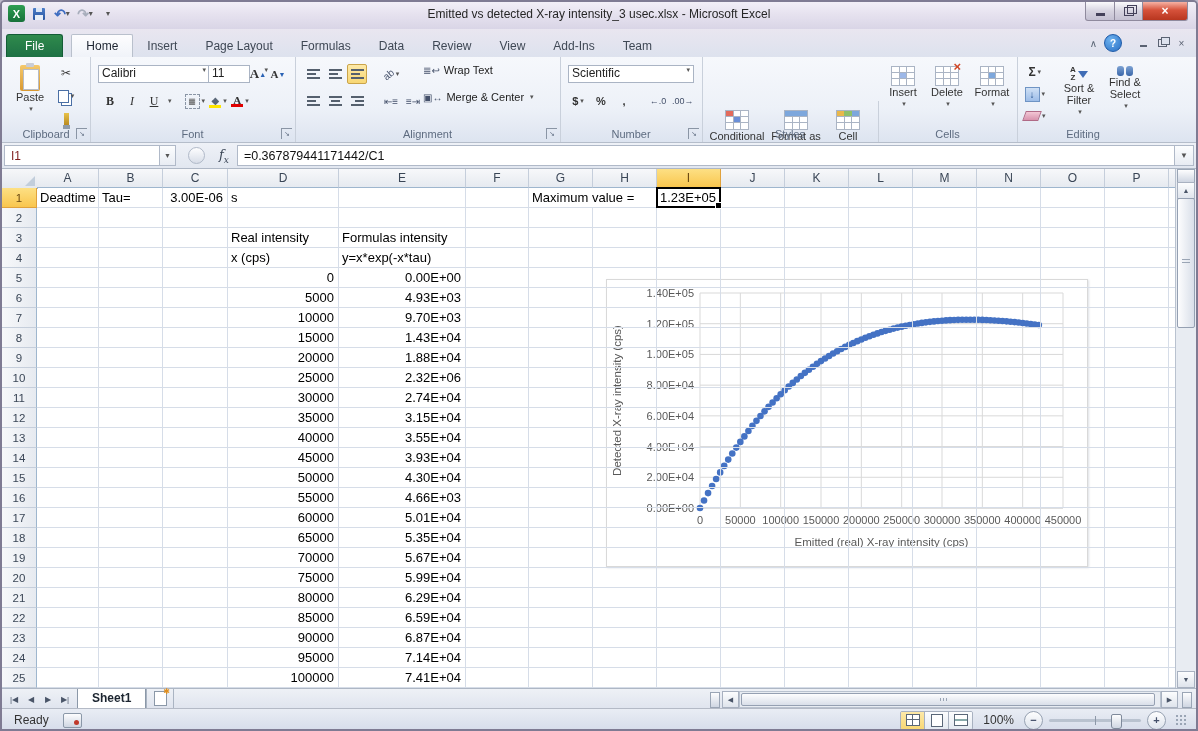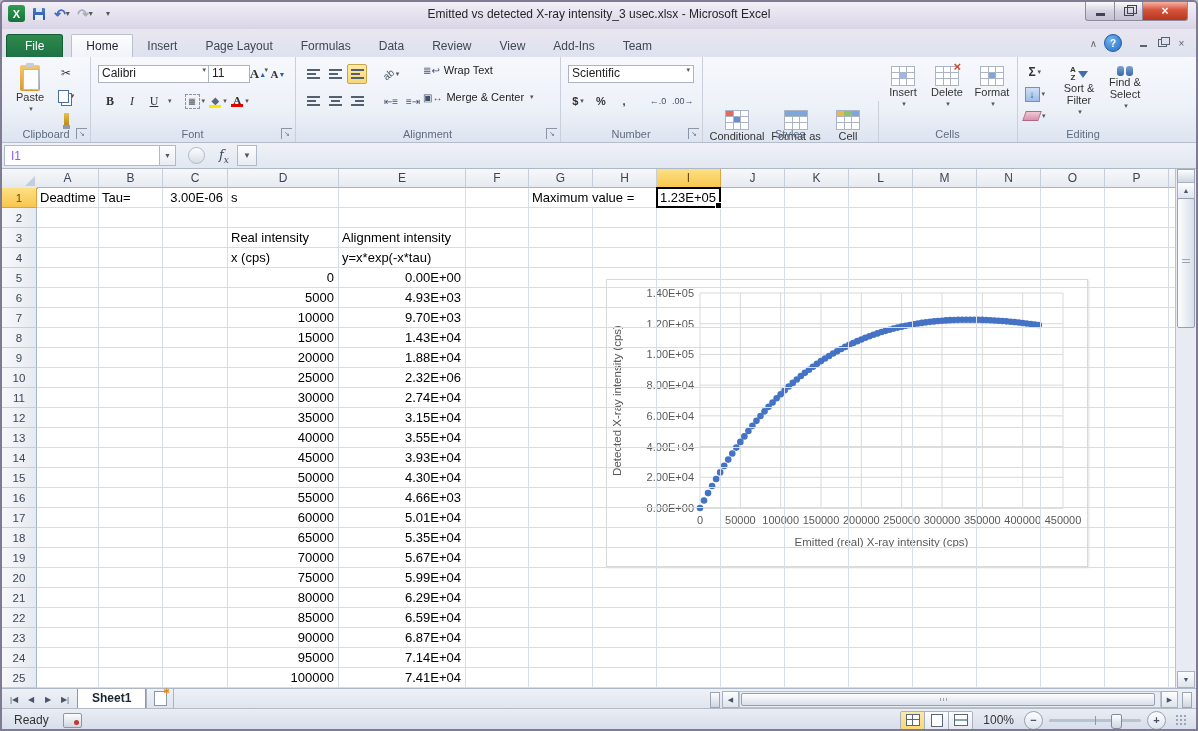--- a/index.html
+++ b/index.html
@@ -116,21 +116,21 @@
   .ic-eraser{width:14px;height:8px;background:linear-gradient(#f3c7d5,#d893ad);border:1px solid #b06a86;transform:skewX(-20deg);}
   .ic-funnel{width:0;height:0;border-left:5px solid transparent;border-right:5px solid transparent;border-top:7px solid #3f6cb5;display:inline-block;}
   .az{display:inline-flex;flex-direction:column;font-size:8px;font-weight:bold;color:#333;line-height:8px;margin-right:2px;}
   .ic-binoc{display:inline-block;position:relative;width:16px;height:10px;}
   .ic-binoc:before,.ic-binoc:after{content:"";position:absolute;top:0;width:7px;height:10px;border-radius:3px;background:linear-gradient(#7ea3d4,#3a66a8);}
   .ic-binoc:before{left:0;} .ic-binoc:after{right:0;}
   
   .fbar{position:absolute;left:0;top:141px;right:0;height:25px;background:linear-gradient(#eef1f7,#e2e7f0);
     border-bottom:1px solid #aeb7c5;display:flex;align-items:center;}
   .namebox{width:148px;height:19px;background:#fff;border:1px solid #b0b9c8;margin-left:2px;
-    display:flex;align-items:center;padding-left:6px;font-size:12px;color:#8b5cf6;}
+    display:flex;align-items:center;padding-left:6px;font-size:12px;color:#7f1d1d;}
   .namedd{width:15px;height:19px;border:1px solid #b0b9c8;border-left:none;background:linear-gradient(#fcfdfe,#e8ecf3);
     display:flex;align-items:center;justify-content:center;font-size:7px;color:#555;}
   .fxcircle{width:15px;height:15px;border-radius:50%;background:linear-gradient(#fdfdfe,#d7dde8);border:1px solid #b0b9c8;margin-left:12px;}
   .fxsym{font-family:"DejaVu Serif",serif;font-style:italic;font-size:13px;color:#3b4656;margin:0 8px 0 14px;}
   .ffield{flex:1;height:19px;background:#fff;border:1px solid #b0b9c8;border-right:none;
     display:flex;align-items:center;padding-left:6px;font-size:12.5px;color:#111;}
   .fchev{width:18px;height:19px;background:linear-gradient(#fcfdfe,#e8ecf3);border:1px solid #b0b9c8;
     display:flex;align-items:center;justify-content:center;font-size:8px;color:#555;margin-right:2px;}
   
   .grid{position:absolute;left:0;top:167px;width:1174px;height:519px;background:#fff;overflow:hidden;}
@@ -502,20 +502,21 @@
     </div>
   </div>
 
   <div class="fbar">
     <div class="namebox">I1</div>
     <div class="namedd">
         <span>▼</span>
       </div>
     <div class="fxcircle"></div>
     <div class="fxsym"><i>f</i><sub style="font-size:9px;">x</sub></div>
+    <div class="ffield">=0.367879441171442/C1</div>
     <div class="fchev">
         <span>▼</span>
       </div>
   </div>
 
   <div class="grid" id="grid">
     <div class="corner"></div>
 
     <div class="chart" id="chart"><svg width="478" height="284">
           <line x1="93" y1="13" x2="93" y2="228" stroke="#d9d9d9" stroke-width="1"></line>
@@ -725,21 +726,21 @@
       <div class="hline" style="top: 478px; width: 1139px;"></div>
       <div class="hline" style="top: 498px; width: 1139px;"></div>
       <div class="hline" style="top: 518px; width: 1139px;"></div>
       <div class="cell" style="left: 38px; top: 19px; width: 54px;">Deadtime</div>
       <div class="cell" style="left: 100px; top: 19px; width: 56px;">Tau=</div>
       <div class="cell r" style="left: 164px; top: 19px; width: 57px;">3.00E-06</div>
       <div class="cell" style="left: 229px; top: 19px; width: 103px;">s</div>
       <div class="cell" style="left: 530px; top: 19px; width: 120px;">Maximum value =</div>
       <div class="cell r" style="left: 658px; top: 19px; width: 56px;">1.23E+05</div>
       <div class="cell" style="left: 229px; top: 59px; width: 103px;">Real intensity</div>
-      <div class="cell" style="left: 340px; top: 59px; width: 119px;">Alignment intensity</div>
+      <div class="cell" style="left: 340px; top: 59px; width: 119px;">Formulas intensity</div>
       <div class="cell" style="left: 229px; top: 79px; width: 103px;">x (cps)</div>
       <div class="cell" style="left: 340px; top: 79px; width: 119px;">y=x*exp(-x*tau)</div>
       <div class="cell r" style="left: 229px; top: 99px; width: 103px;">0</div>
       <div class="cell r" style="left: 340px; top: 99px; width: 119px;">0.00E+00</div>
       <div class="cell r" style="left: 229px; top: 119px; width: 103px;">5000</div>
       <div class="cell r" style="left: 340px; top: 119px; width: 119px;">4.93E+03</div>
       <div class="cell r" style="left: 229px; top: 139px; width: 103px;">10000</div>
       <div class="cell r" style="left: 340px; top: 139px; width: 119px;">9.70E+03</div>
       <div class="cell r" style="left: 229px; top: 159px; width: 103px;">15000</div>
       <div class="cell r" style="left: 340px; top: 159px; width: 119px;">1.43E+04</div>

